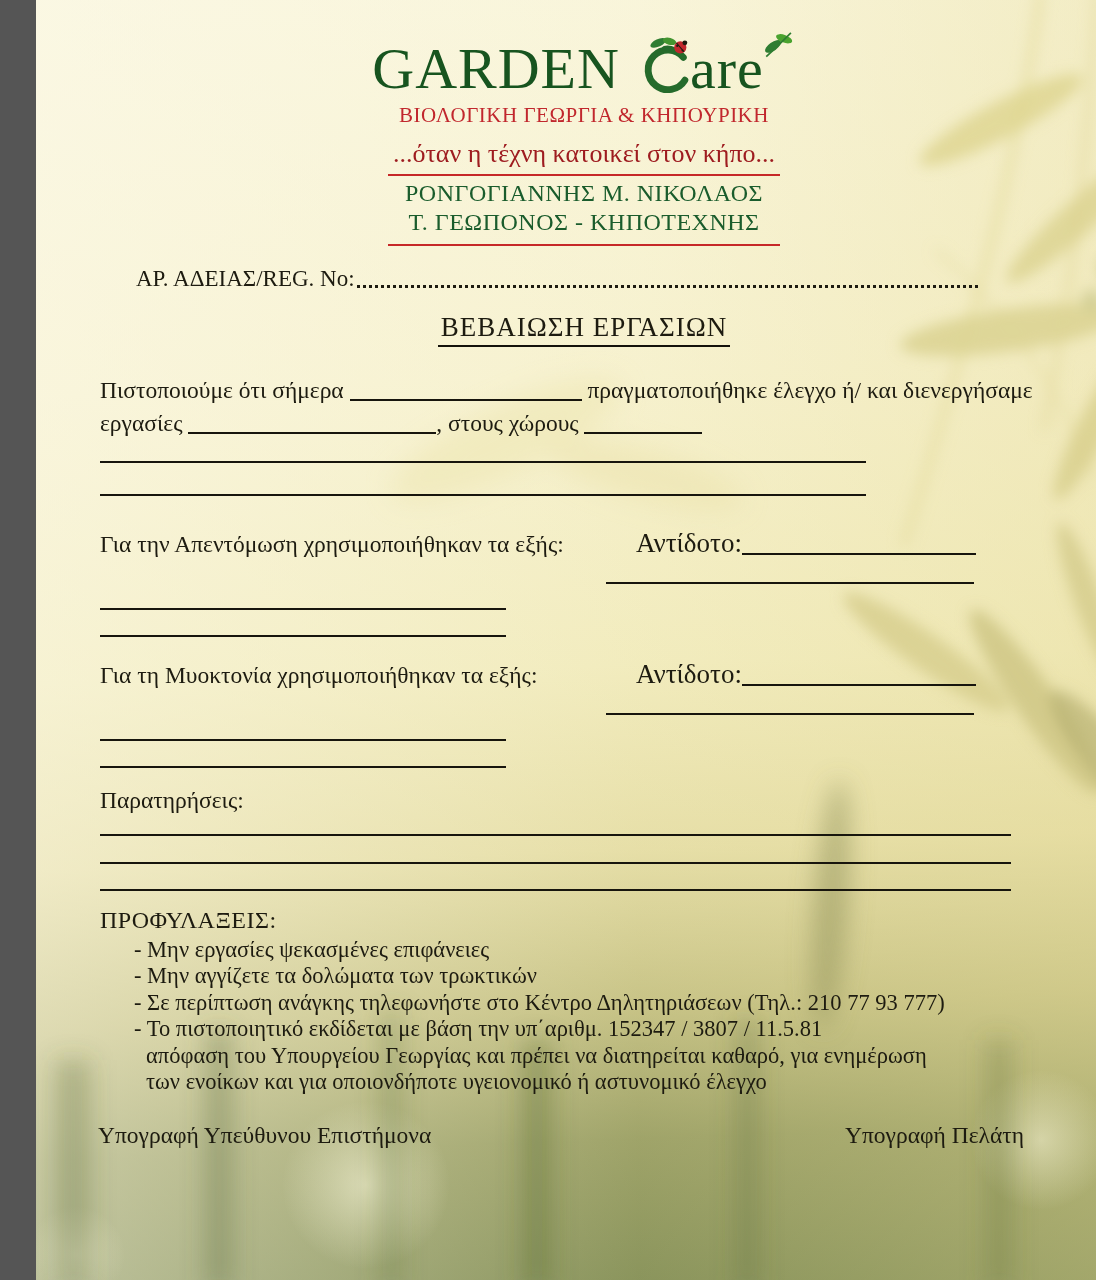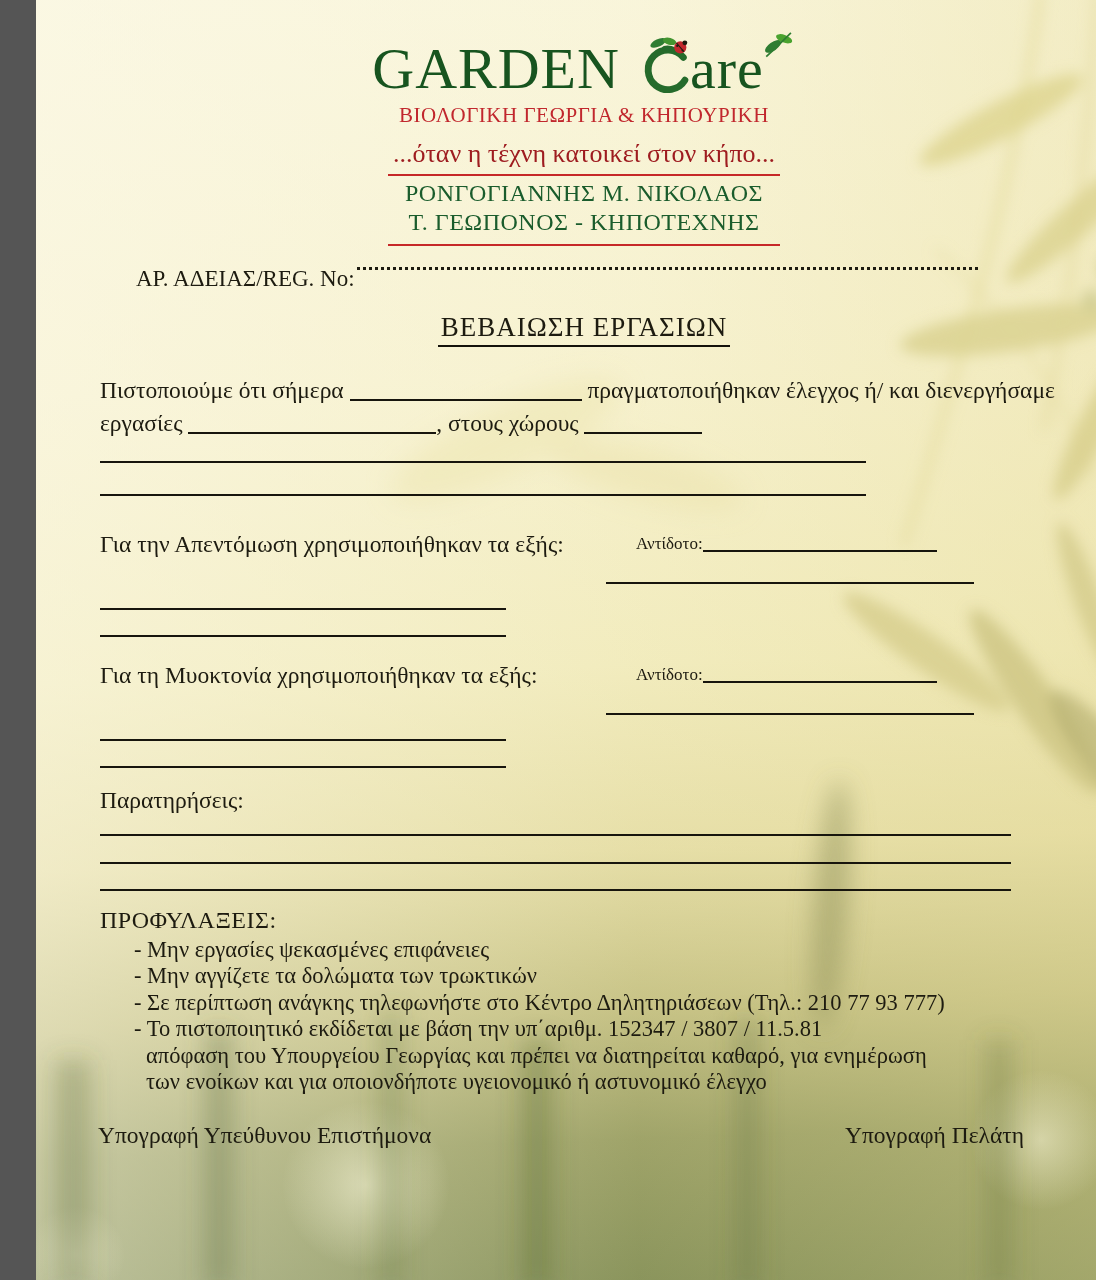--- a/index.html
+++ b/index.html
@@ -24,41 +24,41 @@
   .brand .word{vertical-align:baseline;}
   .c-icon{width:64px;height:64px;vertical-align:-12px;margin:0 -4px 0 10px;}
   .leaf-icon{width:34px;height:34px;vertical-align:28px;margin-left:-2px;}
   .subtitle{font-size:21px;line-height:32px;color:#c1272d;letter-spacing:.5px;margin-top:-1px;}
   .tagline{font-size:26px;line-height:24px;color:#9e1c20;margin-top:11px;}
   .red-rule{width:392px;margin:8px auto 0;border-top:2px solid #c62828;}
   .names{font-size:24px;line-height:29px;color:#1a5c2c;margin-top:3px;letter-spacing:.5px;}
   .red-rule.second{margin-top:7px;}
 
   
-  .reg-line{position:absolute;top:266px;left:100px;right:154px;font-size:23px;display:flex;align-items:flex-start;}
+  .reg-line{position:absolute;top:266px;left:100px;right:154px;font-size:23px;display:flex;align-items:flex-end;}
   .reg-label{white-space:nowrap;}
   .reg-dots{flex:1;border-bottom:3px dotted #1d1b10;margin:0 0 4px 2px;height:1px;}
 
   
   .doc-title-wrap{position:absolute;top:312px;left:0;width:100%;text-align:center;}
   .doc-title{display:inline-block;font-size:27px;letter-spacing:1px;border-bottom:2px solid #14120b;padding:0 3px 2px;}
 
   
   .certify{position:absolute;top:374px;left:64px;width:968px;font-size:23.5px;line-height:33px;}
   .blank{display:inline-block;height:12px;border-bottom:2px solid #17150d;margin-bottom:-3px;}
   .w232{width:232px;} .w248{width:248px;} .w118{width:118px;} .w234{width:234px;}
   .ruled{border-bottom:2px solid #17150d;}
   .para-line1{width:766px;height:19px;margin-top:2px;}
   .para-line2{width:766px;height:31px;}
 
   
   .section{position:absolute;left:64px;width:968px;height:130px;}
   .sec-apent{top:527px;} .sec-myo{top:658px;}
   .sec-head{position:absolute;left:0;top:0;width:470px;font-size:23.5px;line-height:34px;}
-  .antidote{position:absolute;left:536px;top:0;font-size:17px;line-height:33px;white-space:nowrap;}
+  .antidote{position:absolute;left:536px;top:0;font-size:27px;line-height:33px;white-space:nowrap;}
   .ant-line2{position:absolute;left:506px;top:55px;width:368px;border-top:2px solid #17150d;}
   .left-blank1{position:absolute;left:0;top:81px;width:406px;border-top:2px solid #17150d;}
   .left-blank2{position:absolute;left:0;top:108px;width:406px;border-top:2px solid #17150d;}
 
   
   .observations{position:absolute;top:786px;left:64px;width:911px;font-size:23.5px;line-height:28px;}
   .obs-line{border-top:2px solid #17150d;position:absolute;left:0;width:911px;}
   .obs1{top:48px;} .obs2{top:76px;} .obs3{top:103px;}
 
   
@@ -150,21 +150,21 @@
       <span class="reg-dots"></span>
     </div>
 
     <div class="doc-title-wrap">
       <span class="doc-title">ΒΕΒΑΙΩΣΗ ΕΡΓΑΣΙΩΝ</span>
     </div>
 
     <div class="certify">
       <span>Πιστοποιούμε ότι σήμερα</span>
       <span class="blank w232"></span>
-      <span>πραγματοποιήθηκαν έλεγχος ή/ και</span>
+      <span>πραγματοποιήθηκε έλεγχο ή/ και</span>
       <span>διενεργήσαμε εργασίες</span>
       <span class="blank w248"></span><span>, στους χώρους</span>
       <span class="blank w118"></span>
       <div class="ruled para-line1"></div>
       <div class="ruled para-line2"></div>
     </div>
 
     <div class="section sec-apent">
       <div class="sec-head">Για την Απεντόμωση χρησιμοποιήθηκαν τα εξής:</div>
       <div class="antidote">

